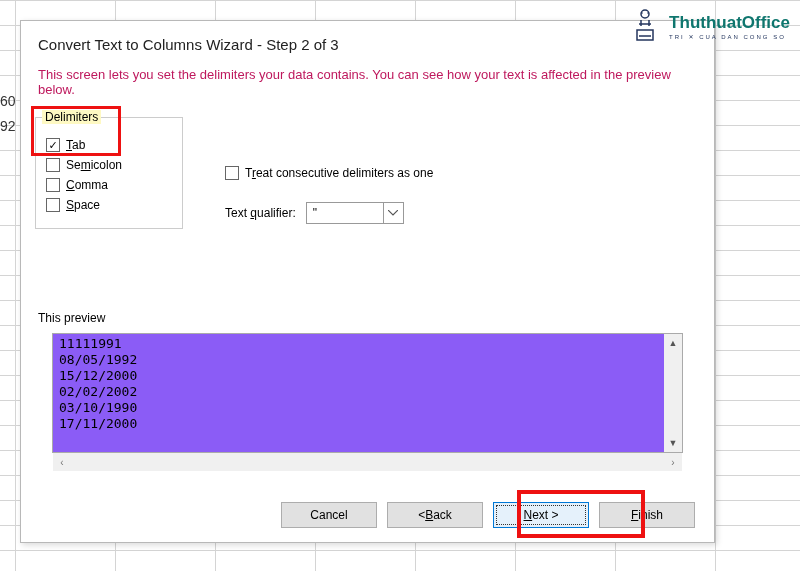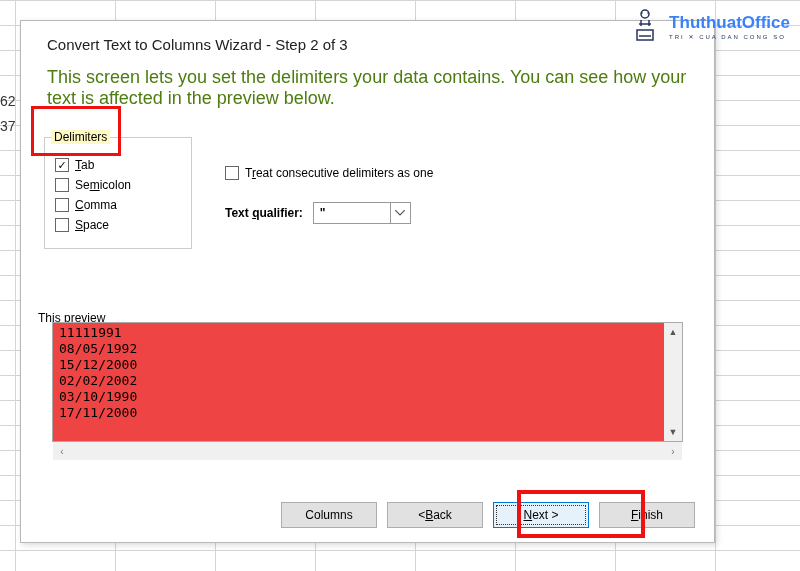--- a/index.html
+++ b/index.html
@@ -33,31 +33,31 @@
   .cell92 { top: 118px; }
   .dialog {
     position: absolute;
     top: 20px;
     left: 20px;
     width: 695px;
     height: 523px;
     background: #fff;
     border: 1px solid #b8b8b8;
     box-shadow: 2px 2px 6px rgba(0,0,0,0.15);
-    padding: 15px 26px;
+    padding: 15px 17px;
   }
   .dlg-title {
     font-size: 15px;
     color: #222;
     margin-bottom: 14px;
   }
   .dlg-desc {
-    font-size: 18px;
-    color: #4d7c0f;
-    margin-bottom: 28px;
+    font-size: 13px;
+    color: #be185d;
+    margin-bottom: 20px;
   }
   .delim-group {
     position: relative;
     border: 1px solid #ccc;
     width: 148px;
     padding: 14px 10px 10px 10px;
     margin-left: -3px;
   }
   .delim-legend {
     position: absolute;
@@ -99,21 +99,20 @@
     display: flex;
     align-items: center;
     gap: 6px;
     margin-bottom: 22px;
     margin-top: 10px;
   }
   .qual-row {
     display: flex;
     align-items: center;
     gap: 10px;
-    font-weight: bold;
   }
   .qual-select {
     width: 98px;
     height: 22px;
     border: 1px solid #999;
     display: flex;
     align-items: center;
     position: relative;
     padding-left: 6px;
     font-size: 12px;
@@ -129,26 +128,26 @@
     align-items: center;
     justify-content: center;
   }
   .preview-label {
     position: absolute;
     top: 290px;
     left: 17px;
   }
   .preview-box {
     position: absolute;
-    top: 301px;
+    top: 312px;
     left: 31px;
     right: 31px;
     height: 120px;
     border: 1px solid #aaa;
-    background: #ef4444;
+    background: #8b5cf6;
   }
   .preview-content {
     font-family: Consolas, monospace;
     font-size: 13px;
     padding: 2px 6px;
     line-height: 16px;
     white-space: pre;
   }
   .vscroll {
     position: absolute;
@@ -235,30 +234,30 @@
     display: flex;
     align-items: center;
     gap: 4px;
   }
   .logo .icon {
     width: 40px;
     height: 40px;
     position: relative;
   }
   .logo .icon svg { width: 100%; height: 100%; }
-  .logo .txt { font-weight: 700; font-size: 17px; color: #3b82f6; }
+  .logo .txt { font-weight: 700; font-size: 17px; color: #0f766e; }
   .logo .sub { font-size: 6px; letter-spacing: 2px; color: #24365e; }
   .ul { text-decoration: underline; }
 </style>
 </head>
 <body>
 
 <div class="grid"></div>
-<div class="cell91">62</div>
-<div class="cell92">37</div>
+<div class="cell91">60</div>
+<div class="cell92">92</div>
 
 <div class="dialog">
   <div class="dlg-title">Convert Text to Columns Wizard - Step 2 of 3</div>
   <div class="dlg-desc">This screen lets you set the delimiters your data contains.  You can see how your text is affected in the preview below.</div>
 
   <div class="delim-group">
     <span class="delim-legend">Delimiters</span>
     <div class="chk-row">
       <span class="chkbox">✓</span>
       <span><span class="ul">T</span>ab</span>
@@ -307,21 +306,21 @@
       <div class="up">▲</div>
       <div class="down">▼</div>
     </div>
     <div class="hscroll">
       <div class="l">‹</div>
       <div class="r">›</div>
     </div>
   </div>
 
   <div class="btn-row">
-    <div class="btn">Columns</div>
+    <div class="btn">Cancel</div>
     <div class="btn">&lt; <span class="ul">B</span>ack</div>
     <div class="btn next"><span class="ul">N</span>ext &gt;</div>
     <div class="btn"><span class="ul">F</span>inish</div>
   </div>
 
   <div class="hl-red-1"></div>
   <div class="hl-red-2"></div>
 </div>
 
 <div class="logo">

